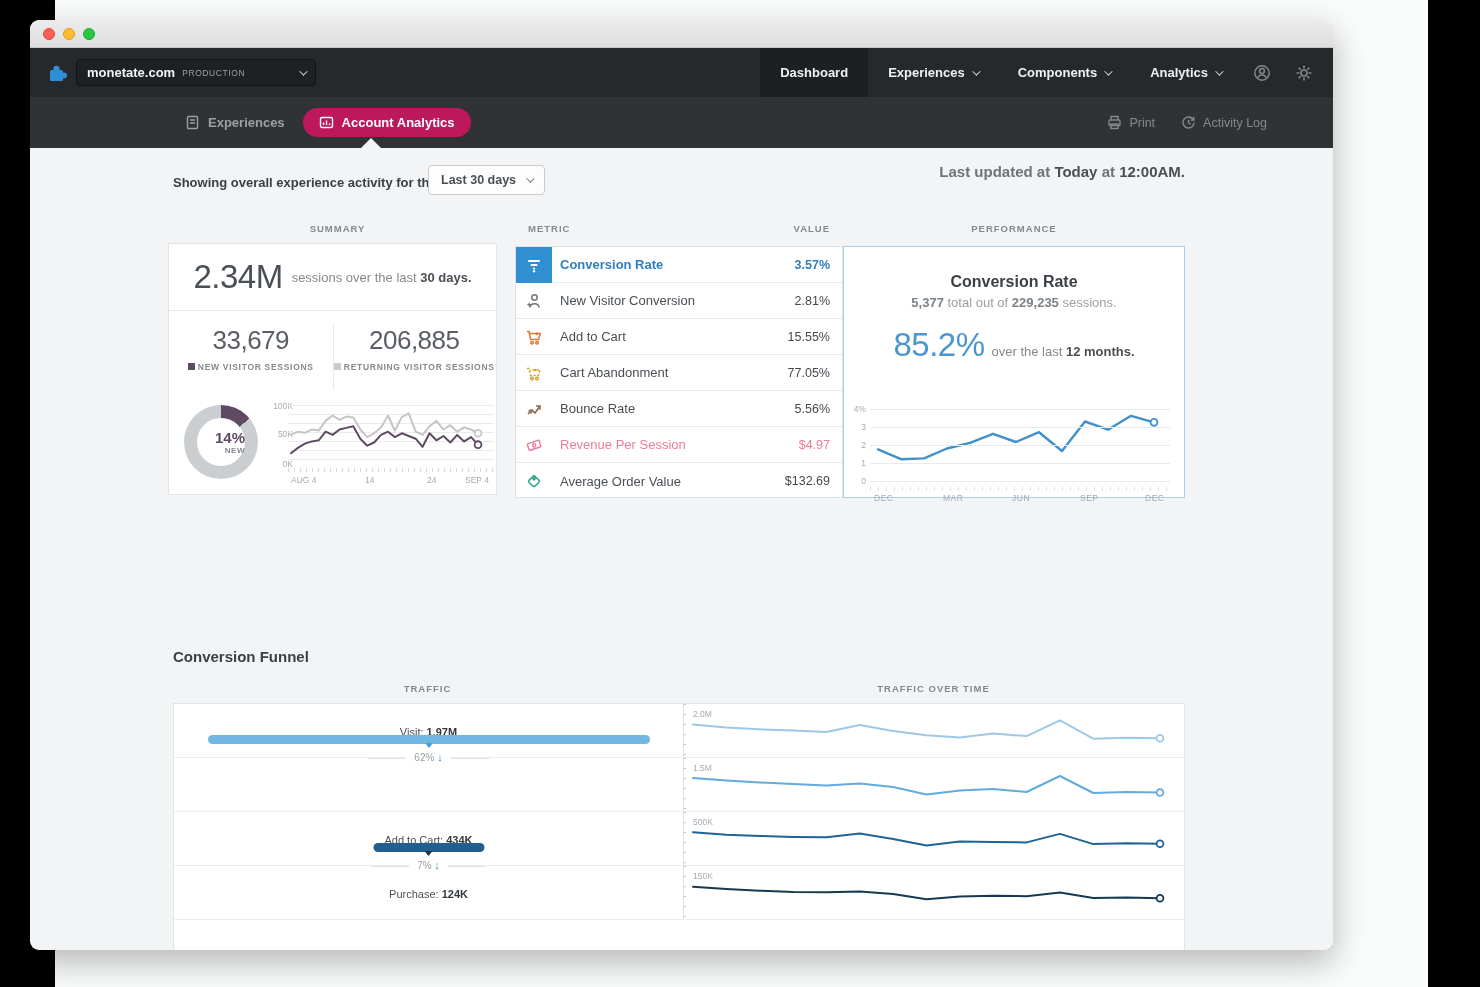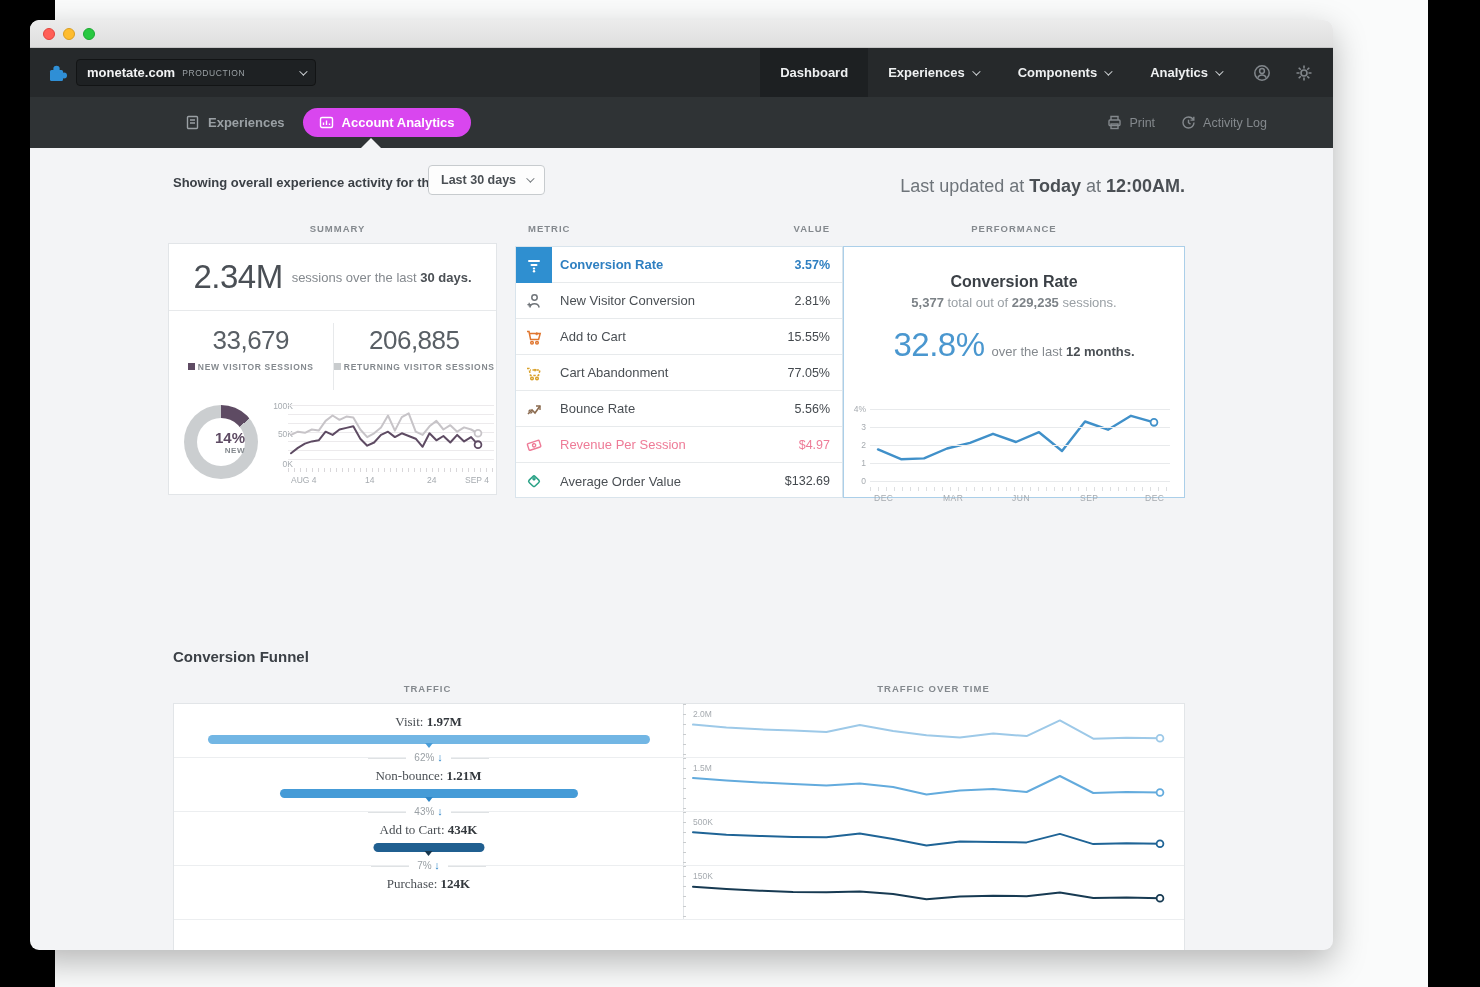--- a/index.html
+++ b/index.html
@@ -35,40 +35,40 @@
              color:#eef0f1; cursor:pointer; }
   .navitem.active { background:#1d2022; }
   .navicon { color:#82878c; display:flex; align-items:center; padding:0 12px; cursor:pointer; }
 
   
   .subnav { position:absolute; left:0; top:77px; width:100%; height:51px; background:#2f3335;
             display:flex; align-items:center; }
   .sub-left { display:flex; align-items:center; gap:18px; margin-left:155px; }
   .sub-tab { display:flex; align-items:center; gap:8px; font-size:13px; font-weight:bold;
              color:#9aa0a4; cursor:pointer; }
-  .pill { display:flex; align-items:center; gap:8px; background:#d946ef; color:#fff; font-size:13px;
+  .pill { display:flex; align-items:center; gap:8px; background:#be185d; color:#fff; font-size:13px;
           font-weight:bold; border-radius:15px; height:29px; padding:0 16px; cursor:pointer; }
   .sub-right { margin-left:auto; margin-right:66px; display:flex; align-items:center; gap:26px; }
   .sub-link { display:flex; align-items:flex-end; gap:7px; font-size:12.5px; color:#84898d; cursor:pointer; }
   .caret-up { position:absolute; left:331px; top:41px; width:0; height:0;
               border-left:10px solid transparent; border-right:10px solid transparent;
               border-bottom:10px solid #f3f4f6; }
 
   
   .content { position:absolute; left:0; top:128px; width:100%; height:802px; }
   .sec-hdr { position:absolute; font-size:9.5px; font-weight:bold; letter-spacing:1px; color:#84898e; }
   .card { position:absolute; background:#fff; border:1px solid #e2e5e8; }
 
   
   .filter-label { position:absolute; left:143px; top:27px; font-size:13px; font-weight:bold; color:#3b4046; }
   .range-btn { position:absolute; left:398px; top:17px; height:30px; background:#fdfdfd;
                border:1px solid #c7cbce; border-radius:4px; display:flex; align-items:center; gap:10px;
                padding:0 12px; font-size:12.5px; font-weight:bold; color:#4a4f54; cursor:pointer; }
   .range-btn .chev { border-color:#74797d; }
-  .updated { position:absolute; right:148px; top:28px; font-size:18px; color:#6e747a; }
+  .updated { position:absolute; right:148px; top:15px; font-size:15px; color:#6e747a;font-weight:bold; }
   .updated b { color:#4a4f54; }
 
   
   .summary { left:138px; top:95px; width:329px; height:252px; }
   .sum-top { height:67px; border-bottom:1px solid #e7e9eb; display:flex; align-items:center; justify-content:center; gap:9px; }
   .sum-big { font-size:33px; color:#4a4f55; letter-spacing:-.5px; }
   .sum-sub { font-size:13px; color:#84898e; }
   .sum-sub b { color:#4a4f54; }
   .stats { height:92px; display:flex; border-bottom:1px solid transparent; position:relative; }
   .stats:after { content:""; position:absolute; left:50%; top:12px; bottom:12px; width:1px; background:#e7e9eb; }
@@ -116,21 +116,21 @@
   .perf-ylab { position:absolute; width:20px; text-align:right; font-size:8.5px; color:#a6abb0; left:-24px; }
   .perf-ticks { position:absolute; left:26px; top:240px; width:300px; height:4px;
                 background:repeating-linear-gradient(to right,#dddfe1 0 1px, transparent 1px 8px); }
   .perf-xlab { position:absolute; top:246px; font-size:8.5px; letter-spacing:.5px; color:#a6abb0; }
 
   
   .funnel-title { position:absolute; left:143px; top:500px; font-size:15px; font-weight:bold; color:#3b4046; }
   .funnel { left:143px; top:555px; width:1012px; height:296px; }
   .band { position:relative; height:54px; border-bottom:1px solid #eceef0; }
   .band-left { position:absolute; left:0; top:0; width:509px; height:100%; }
-  .step-lab { position:absolute; top:10px; width:100%; text-align:center; font-size:13px; color:#4a4f54;font-family:Liberation Serif, serif; }
+  .step-lab { position:absolute; top:22px; width:100%; text-align:center; font-size:11px; color:#4a4f54; }
   .step-lab b { color:#33383d; }
   .bar { position:absolute; top:31px; left:50%; transform:translateX(-50%); height:9px; border-radius:5px; }
   .bar:after { content:""; position:absolute; left:50%; bottom:-4px; margin-left:-4px;
                border-left:4px solid transparent; border-right:4px solid transparent; }
   .fb1 { width:442px; background:#72b6e4; } .fb1:after{ border-top:5px solid #4a9ed9; }
   .fb2 { width:298px; background:#459bd7; } .fb2:after{ border-top:5px solid #2e86c6; }
   .fb3 { width:237px; background:#2b84c6; } .fb3:after{ border-top:5px solid #20618f; }
   .fb4 { width:111px; background:#205f90; } .fb4:after{ border-top:5px solid #16374f; }
   .drop { position:absolute; left:0; bottom:-8px; width:509px; text-align:center; z-index:2; }
   .drop-chip { display:inline-block; background:#fff; padding:0 8px; font-size:10px; color:#9aa0a5; position:relative; }
@@ -395,21 +395,21 @@
 
       <div class="card perf">
         <div class="perf-title">Conversion Rate</div>
         <div class="perf-sub">
           <b>5,377</b>
           <span>total out of</span>
           <b>229,235</b>
           <span>sessions.</span>
         </div>
         <div class="perf-bigrow">
-          <span class="perf-big">32.8%</span><span class="perf-bigtext"><span>over the last</span> <b>12 months.</b></span>
+          <span class="perf-big">85.2%</span><span class="perf-bigtext"><span>over the last</span> <b>12 months.</b></span>
         </div>
         <div class="perf-chart">
           <div class="pgrid" style="top:10px"></div>
             <div class="pgrid" style="top:28px"></div>
           <div class="pgrid" style="top:46px"></div>
             <div class="pgrid" style="top:64px"></div>
           <div class="pgrid" style="top:82px"></div>
           <div class="perf-ylab" style="top:5px">4%</div>
           <div class="perf-ylab" style="top:23px">3</div>
           <div class="perf-ylab" style="top:41px">2</div>
@@ -444,25 +444,20 @@
             <span class="band-ticks"></span>
             <span class="band-ylab">2.0M</span>
           </div>
           <svg width="503" height="54" viewBox="0 0 503 54">
               <polyline points="10.0,20.6 43.4,23.6 76.7,25.3 110.1,26.6 143.4,27.9 176.8,21.0 210.1,27.0 243.5,31.3 276.9,33.4 310.2,29.6 343.6,32.1 376.9,16.4 410.3,34.7 443.6,33.8 477.0,34.2" fill="none" stroke="#9dc9e8" stroke-width="2" stroke-linejoin="round" stroke-linecap="round"></polyline>
               <circle cx="477" cy="34.225" r="3.4" fill="#fff" stroke="#9dc9e8" stroke-width="1.8"></circle>
             </svg>
         </div>
 
         <div class="band">
-          <div class="band-left">
-            <div class="step-lab"><span>Non-bounce:</span> <b>1.21M</b></div>
-            <div class="bar fb2"></div>
-            <div class="drop"><span class="drop-chip"><span>43%</span> <span class="drop-arrow">↓</span></span></div>
-          </div>
           <div class="band-chart">
             <span class="band-ticks"></span>
             <span class="band-ylab">1.5M</span>
           </div>
           <svg width="503" height="54" viewBox="0 0 503 54">
               <polyline points="10.0,20.0 43.4,22.5 76.7,24.5 110.1,26.0 143.4,27.5 176.8,25.5 210.1,29.0 243.5,36.5 276.9,32.5 310.2,31.0 343.6,34.0 376.9,18.0 410.3,35.0 443.6,34.0 477.0,34.5" fill="none" stroke="#63abdd" stroke-width="2" stroke-linejoin="round" stroke-linecap="round"></polyline>
               <circle cx="477" cy="34.5" r="3.4" fill="#fff" stroke="#63abdd" stroke-width="1.8"></circle>
             </svg>
         </div>
 

